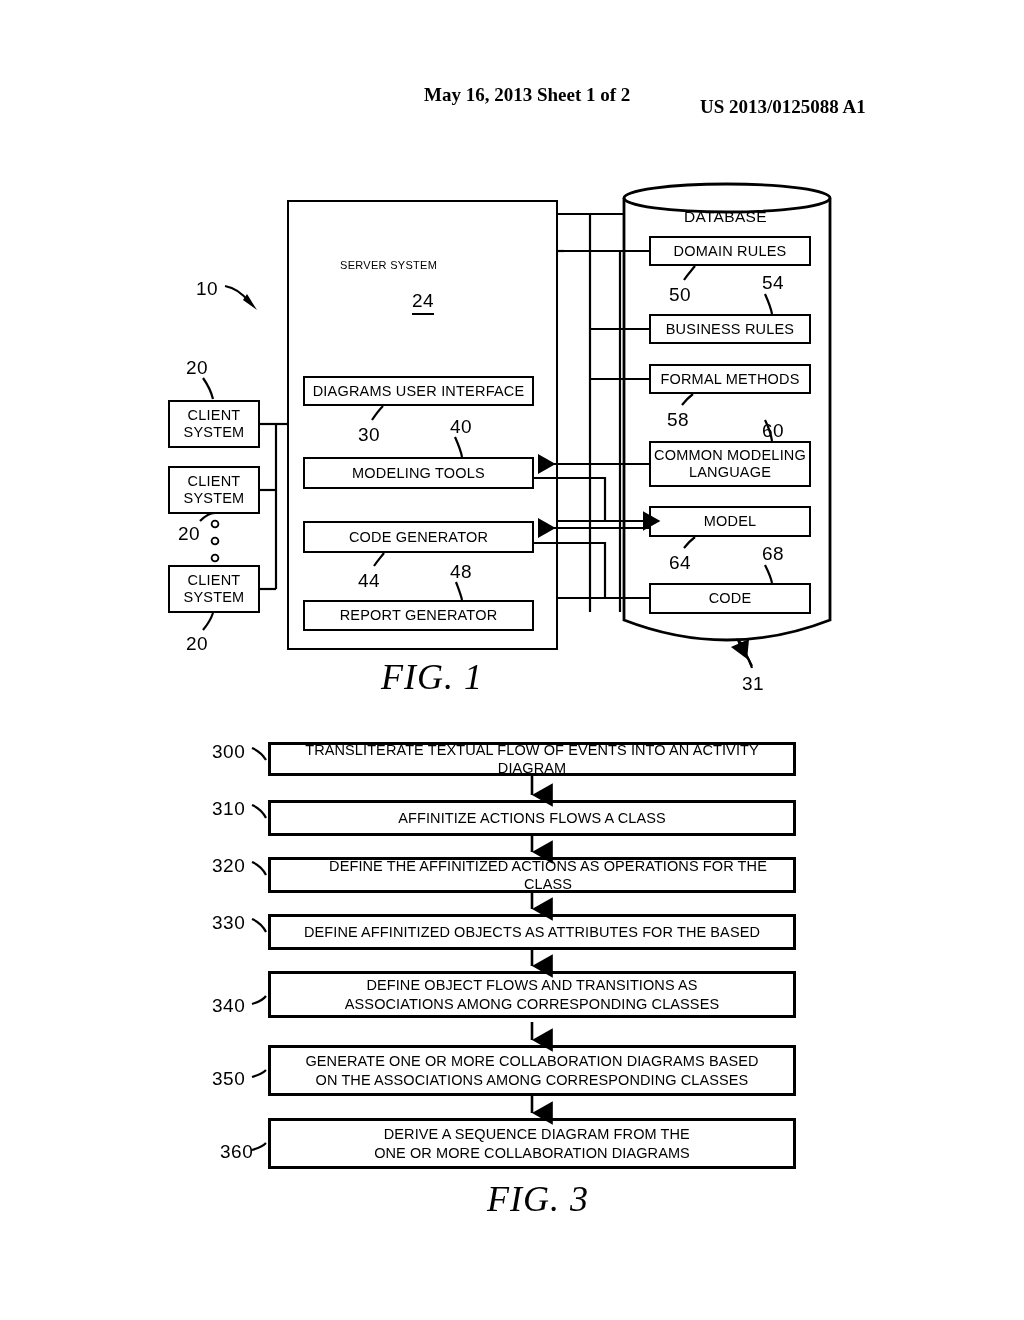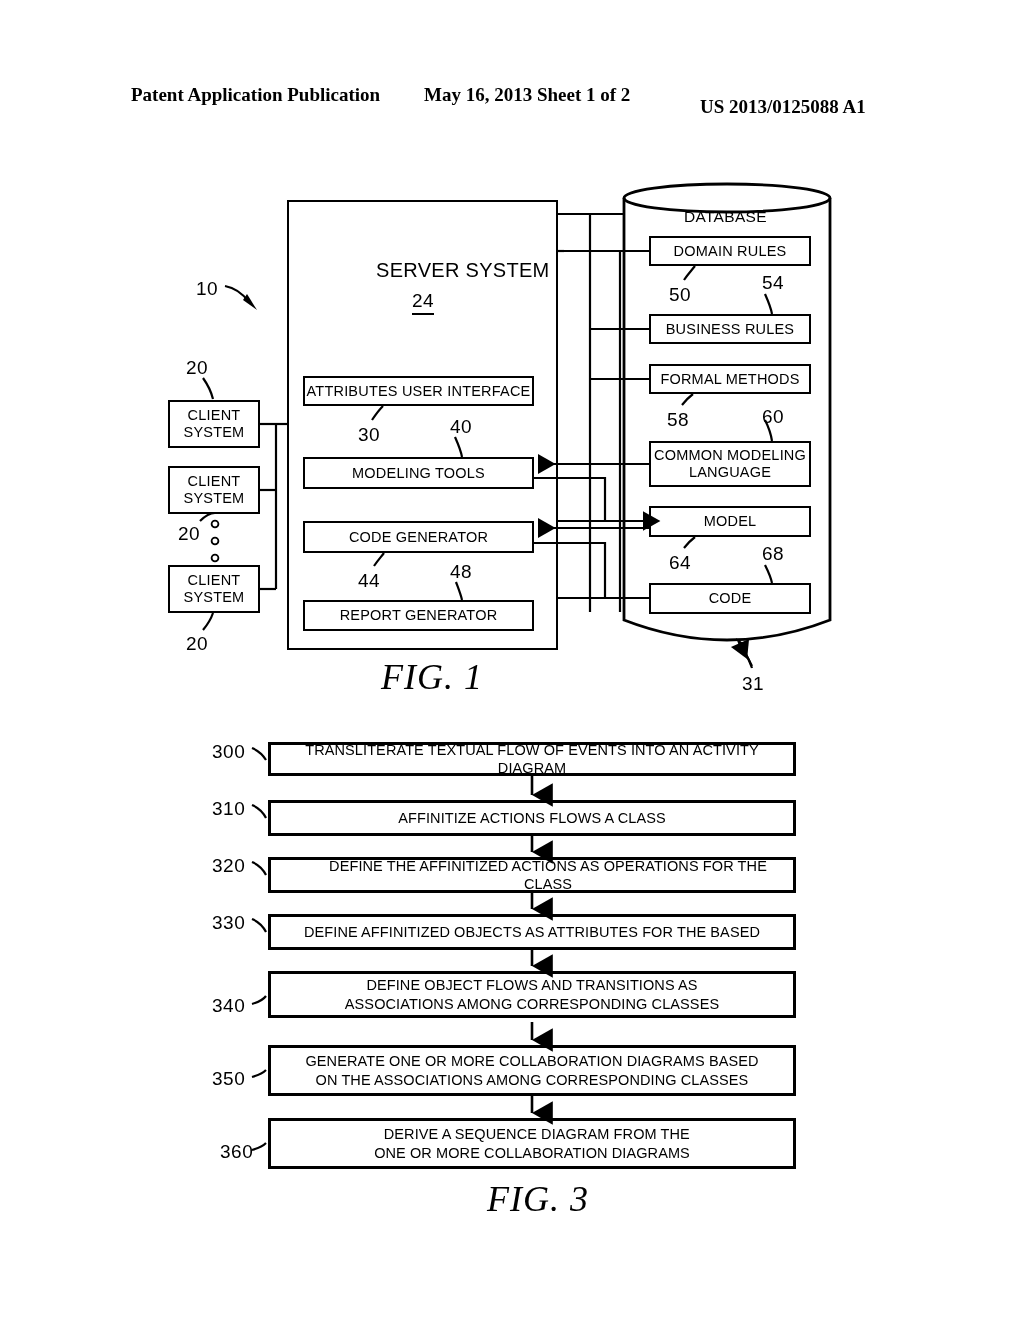--- a/index.html
+++ b/index.html
@@ -106,32 +106,31 @@
     font-size: 14.5px;
     line-height: 1.25;
     letter-spacing: 0.1px;
     white-space: pre-line;
   }
 </style>
 </head>
 <body>
 
 <div id="page-header">
-  <span class="hdr-left">Patent Application Publication</span>
   <span class="hdr-mid">May 16, 2013  Sheet 1 of 2</span>
   <span class="hdr-right">US 2013/0125088 A1</span>
 </div>
 
 <div class="outer-box" style="left:287px; top:200px; width:271px; height:450px;"></div>
 
-<div class="label" style="left:376px; top:259px; font-size:20px;">SERVER SYSTEM</div>
+<div class="label" style="left:340px; top:259px; font-size:11px;">SERVER SYSTEM</div>
 <div class="ref" style="left:412px; top:290px; border-bottom:2px solid #000; padding-bottom:1px;">24</div>
 
 <div class="fig-box thin" style="left:303px; top:376px; width:231px; height:30px;">
-  <span>ATTRIBUTES USER INTERFACE</span>
+  <span>DIAGRAMS USER INTERFACE</span>
 </div>
 <div class="fig-box thin" style="left:303px; top:457px; width:231px; height:32px;">
   <span>MODELING TOOLS</span>
 </div>
 <div class="fig-box thin" style="left:303px; top:521px; width:231px; height:32px;">
   <span>CODE GENERATOR</span>
 </div>
 <div class="fig-box thin" style="left:303px; top:600px; width:231px; height:31px;">
   <span>REPORT GENERATOR</span>
 </div>
@@ -178,21 +177,21 @@
 <div class="fig-box thin" style="left:649px; top:506px; width:162px; height:31px;">
   <span>MODEL</span>
 </div>
 <div class="fig-box thin" style="left:649px; top:583px; width:162px; height:31px;">
   <span>CODE</span>
 </div>
 
 <div class="ref" style="left:669px; top:284px;">50</div>
 <div class="ref" style="left:762px; top:272px;">54</div>
 <div class="ref" style="left:667px; top:409px;">58</div>
-<div class="ref" style="left:762px; top:406px;text-align:right;">60</div>
+<div class="ref" style="left:762px; top:420px;text-align:right;">60</div>
 <div class="ref" style="left:669px; top:552px;">64</div>
 <div class="ref" style="left:762px; top:543px;">68</div>
 <div class="ref" style="left:742px; top:673px;">31</div>
 
 <div class="fig-caption" style="left:381px; top:656px;">FIG. 1</div>
 
 <div class="f3-box" style="left:268px; top:742px; width:528px; height:34px;">
   <span>TRANSLITERATE TEXTUAL FLOW OF EVENTS INTO AN ACTIVITY DIAGRAM</span>
 </div>
 <div class="f3-box" style="left:268px; top:800px; width:528px; height:36px;">

